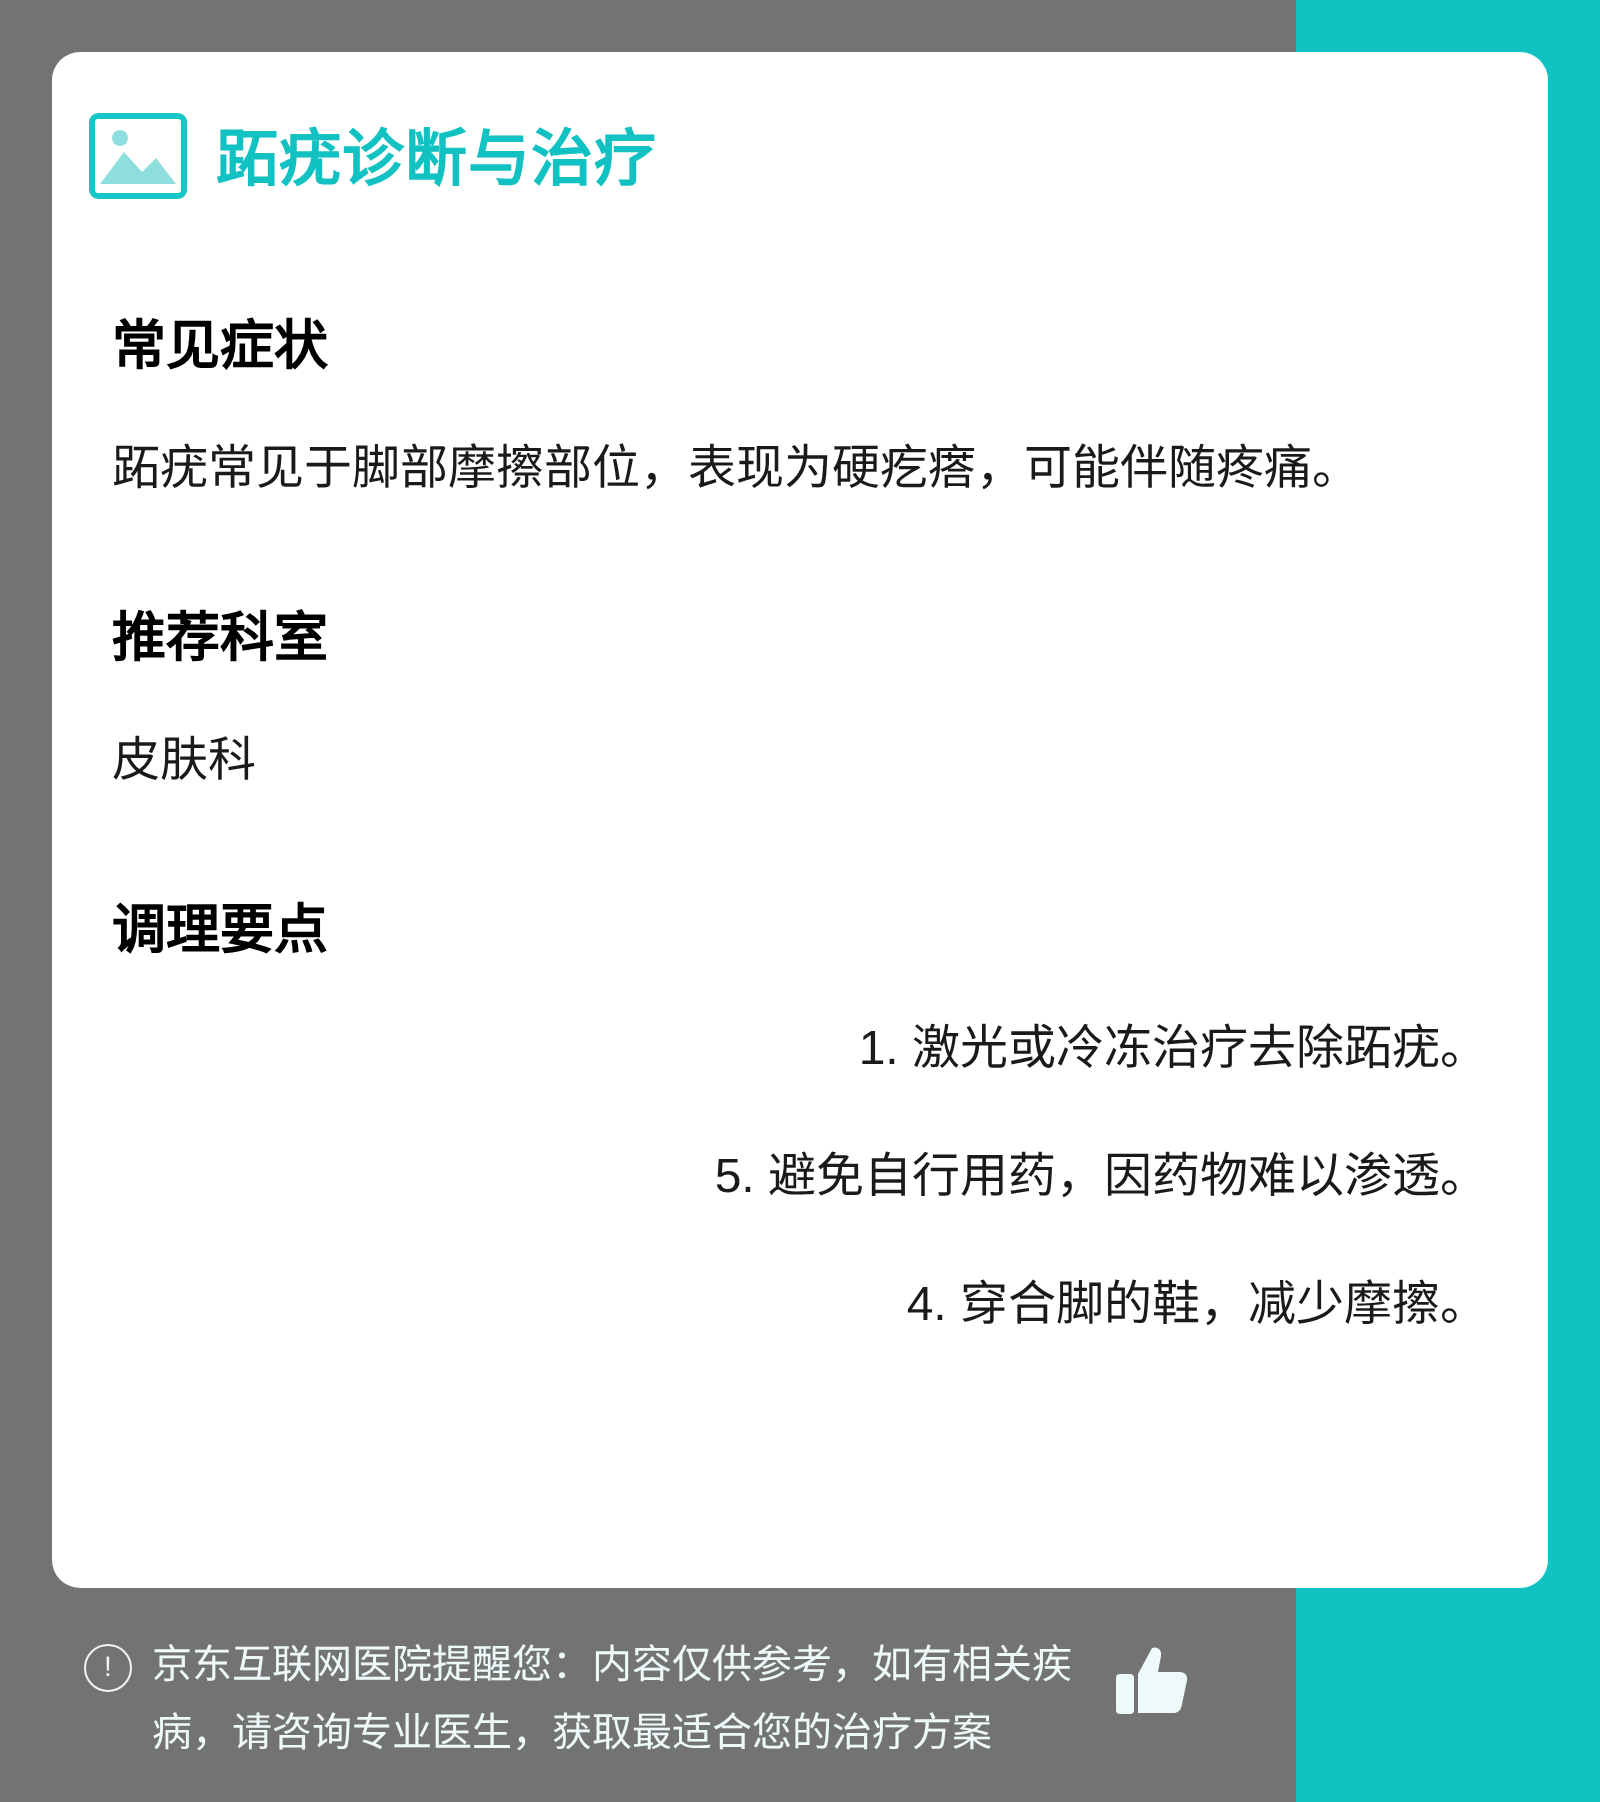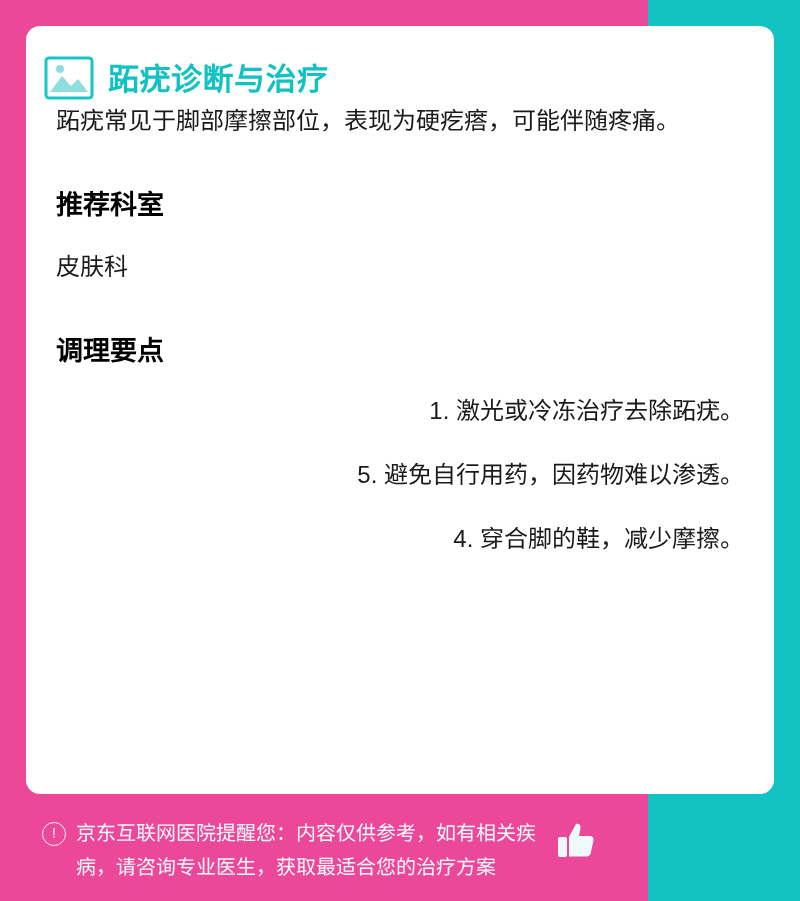--- a/index.html
+++ b/index.html
@@ -11,21 +11,21 @@
     height: 901px;
     background: #12c2c2;
     font-family: "Liberation Sans", sans-serif;
     overflow: hidden;
   }
   .page {
     position: relative;
     width: 648px;
     height: 901px;
     box-sizing: border-box;
-    background: #ec4899;
+    background: #737373;
     padding: 26px 26px 0 26px;
   }
   .card {
     position: relative;
     background: #ffffff;
     border-radius: 14px;
     width: 748px;
     min-height: 768px;
     box-sizing: border-box;
     padding: 34px 30px 30px 30px;
@@ -120,20 +120,21 @@
     <span class="doc-icon">
       <svg width="52" height="52" viewBox="0 0 52 52" xmlns="http://www.w3.org/2000/svg">
         <rect x="2" y="6" width="46" height="40" rx="3" fill="none" stroke="#17c6c6" stroke-width="3"></rect>
         <path d="M6 40 L18 24 L27 34 L34 27 L44 40 Z" fill="#8fdede"></path>
         <circle cx="16" cy="17" r="4" fill="#8fdede"></circle>
       </svg>
     </span>
 
     <h1 class="title">跖疣诊断与治疗</h1>
 
+    <h2 class="section first">常见症状</h2>
     <p class="body-text">跖疣常见于脚部摩擦部位，表现为硬疙瘩，可能伴随疼痛。</p>
 
     <h2 class="section">推荐科室</h2>
     <p class="body-text">皮肤科</p>
 
     <h2 class="section">调理要点</h2>
     <ul class="tip-list">
       <li>1. 激光或冷冻治疗去除跖疣。</li>
       <li>5. 避免自行用药，因药物难以渗透。</li>
       <li>4. 穿合脚的鞋，减少摩擦。</li>

